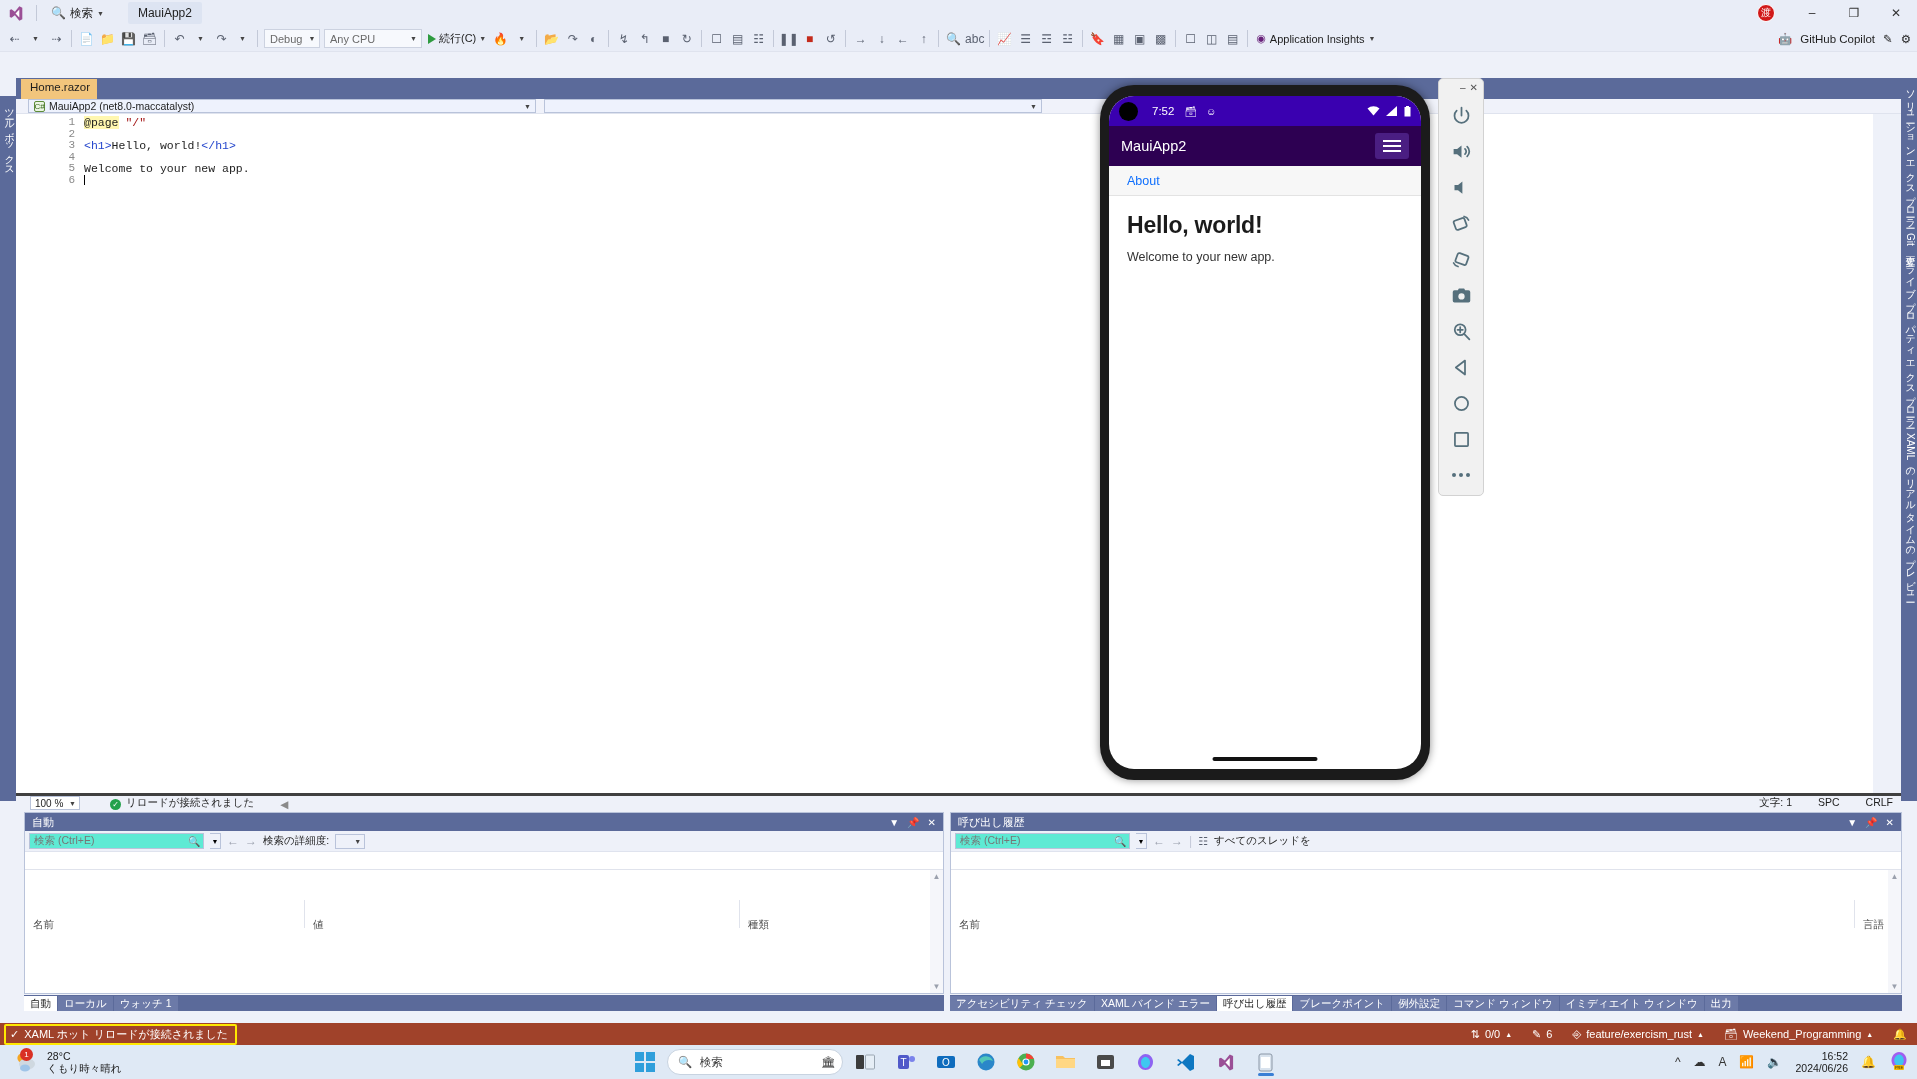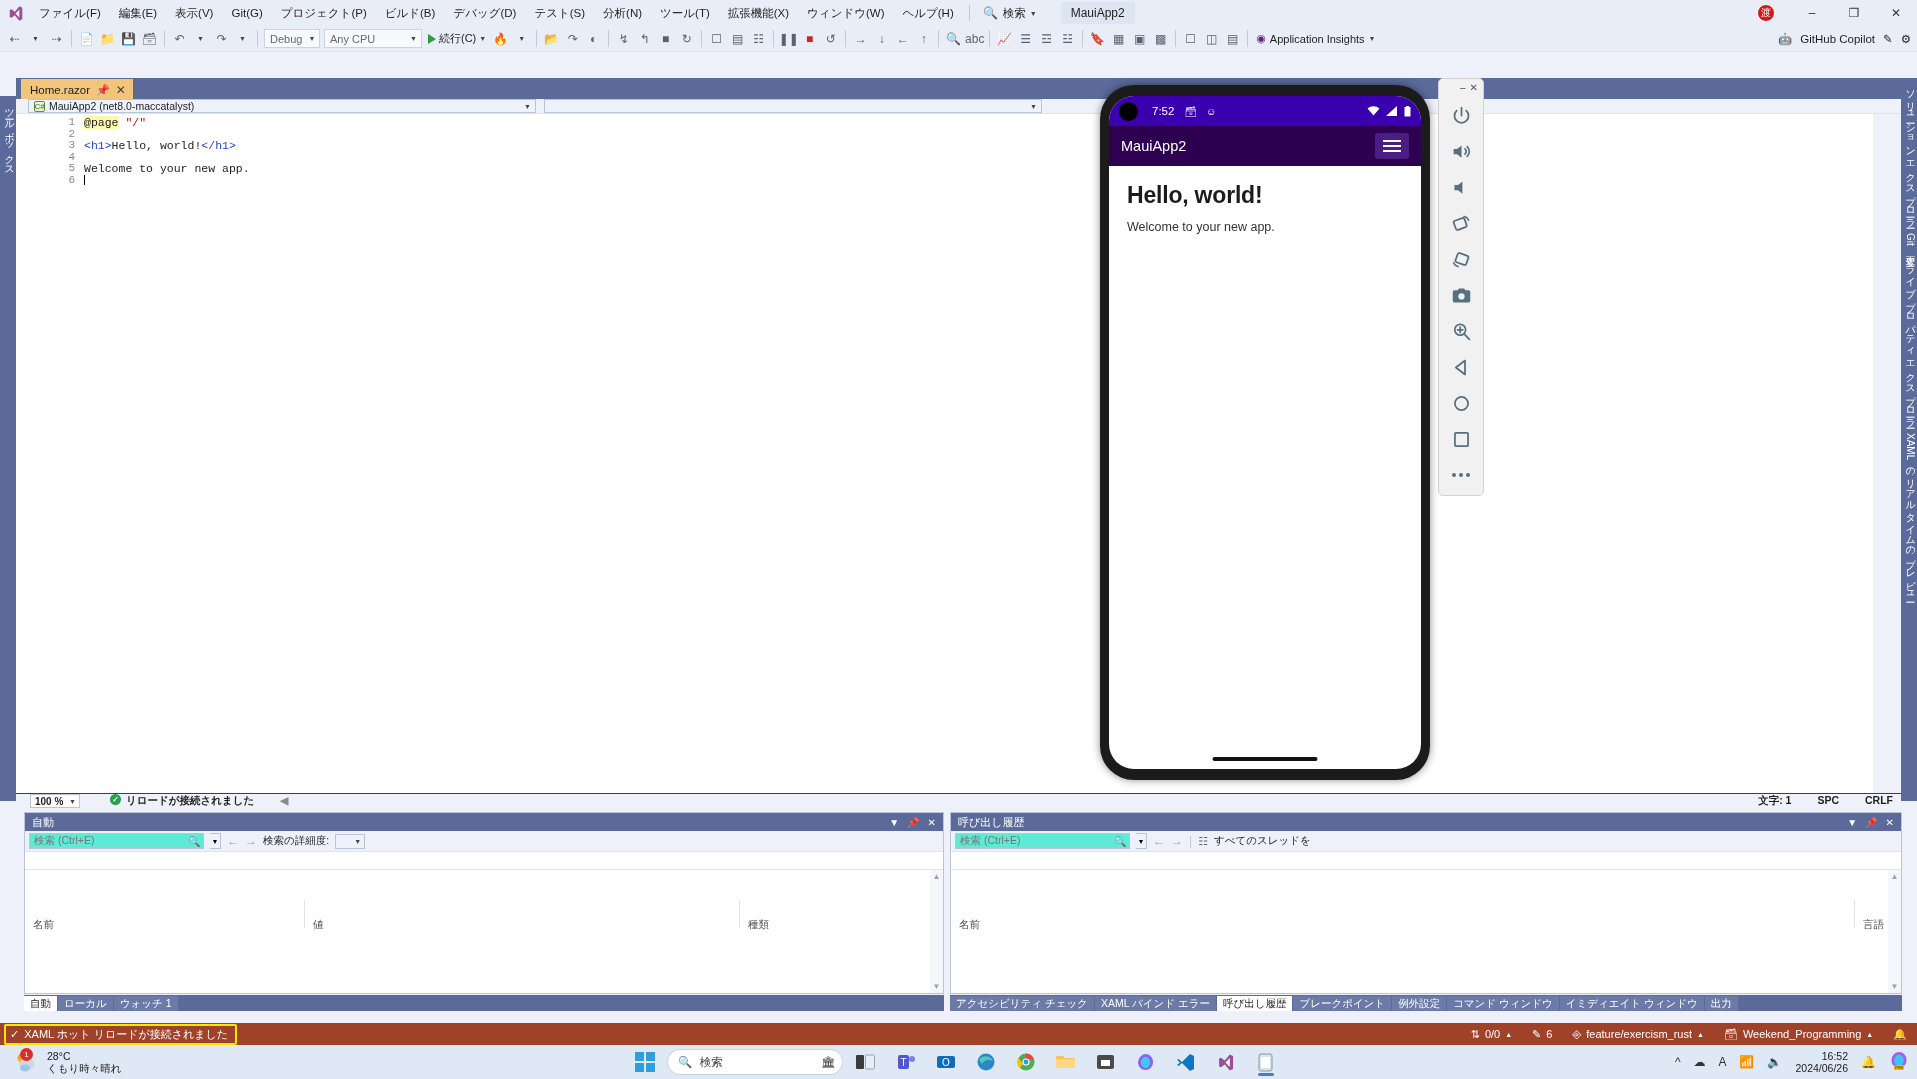--- a/index.html
+++ b/index.html
@@ -87,21 +87,21 @@
   }
 
   
   .docbar {
     position:absolute; left: 16px; top: 78px; width: 1885px; height: 21px;
     background: #5b6a9a;
   }
   .doctab {
     position:absolute; left: 5px; top: 1px; height: 20px; background: #f2c57c;
     display:flex; align-items:center; gap:6px; padding: 0 7px 0 9px;
-    font-size: 11.5px; color: #1e1e1e; border-top: 2px solid #f2c57c;
+    font-size: 11.5px; color: #1e1e1e; border-top: 2px solid #f2c57c; flex-direction: column;
   }
   .doctab .pin { font-size: 11px; color:#40403a; }
   .doctab .x { font-size: 12px; color:#40403a; }
 
   
   .navbar {
     position:absolute; left:16px; top: 99px; width: 1885px; height: 15px; background: #f0f2fa;
     border-bottom: 1px solid #dfe3ee; display:flex; align-items:center;
   }
   .nav-drop {
@@ -139,22 +139,22 @@
 
   .editor-scroll-r {
     position:absolute; right:0; top: 114px; width: 16px; height: 679px; background: #f0f2fa;
   }
   .scroll-thumb-top { position:absolute; top:2px; left:3px; width:10px; height:8px; background:#c9cedb; }
   .vs-mark-blue { position:absolute; right: 2px; top: 64px; width: 12px; height: 2px; background:#1a6fd4; }
 
   
   .editstatus {
     position:absolute; left: 16px; top: 793px; width: 1885px; height: 17px;
-    background: #eef1f9; border-top: 1px solid #404040; display:flex; align-items:flex-start;
-    font-size: 10.5px; color:#1e1e1e;font-weight:bold;
+    background: #eef1f9; border-top: 3px solid #404040; display:flex; align-items:flex-end;
+    font-size: 10.5px; color:#1e1e1e;
   }
   .zoom-combo {
     height: 14px; border:1px solid #b9c3da; background:#fff; display:flex; align-items:center;
     justify-content: space-between; padding: 0 3px 0 4px; width: 50px; margin-left: 14px; font-size:10px;
   }
   .ok-dot {
     width: 11px; height: 11px; border-radius: 50%; background: #23a14b; color:#fff;
     font-size: 8px; display:flex; align-items:center; justify-content:center;
   }
   .edit-right { position:absolute; right: 8px; display:flex; gap: 26px; font-size: 10.5px;}
@@ -305,35 +305,20 @@
 <body>
 
 <div class="app">
 
   <div class="titlebar">
     <div class="vs-logo">
       <svg width="17" height="17" viewBox="0 0 16 16">
         <path d="M11.6 1.2 7.4 6.4 4.2 3.9 2.6 4.7v6.6l1.6.8 3.2-2.5 4.2 5.2 2.8-1.3V2.5z" fill="#9b4f96"></path>
         <path d="M11.6 4.3v7.4L8 8z" fill="#fff"></path>
       </svg>
-    </div>
-    <div class="menu">
-      <div class="menu-item">ファイル(F)</div>
-      <div class="menu-item">編集(E)</div>
-      <div class="menu-item">表示(V)</div>
-      <div class="menu-item">Git(G)</div>
-      <div class="menu-item">プロジェクト(P)</div>
-      <div class="menu-item">ビルド(B)</div>
-      <div class="menu-item">デバッグ(D)</div>
-      <div class="menu-item">テスト(S)</div>
-      <div class="menu-item">分析(N)</div>
-      <div class="menu-item">ツール(T)</div>
-      <div class="menu-item">拡張機能(X)</div>
-      <div class="menu-item">ウィンドウ(W)</div>
-      <div class="menu-item">ヘルプ(H)</div>
     </div>
     <div class="menu-sep"></div>
     <div class="search-box">
       <span class="mag">🔍</span>
       <span>検索</span>
       <span class="caret-sm">▼</span>
     </div>
     <div class="title-proj">MauiApp2</div>
 
     <div class="titlebar-right">
@@ -637,20 +622,23 @@
         </div>
       </div>
       <div class="and-appbar">
         <div class="and-apptitle">MauiApp2</div>
         <div class="hamburger">
             <i></i>
             <i></i>
             <i></i>
           </div>
       </div>
+      <div class="and-navrow">
+        <a href="#">About</a>
+      </div>
       <div class="and-body">
         <div class="and-h1">Hello, world!</div>
         <div class="and-p">Welcome to your new app.</div>
       </div>
       <div class="gesture-bar"></div>
     </div>
   </div>
 
   <div class="emu-tools">
     <div class="emu-winbtns">

